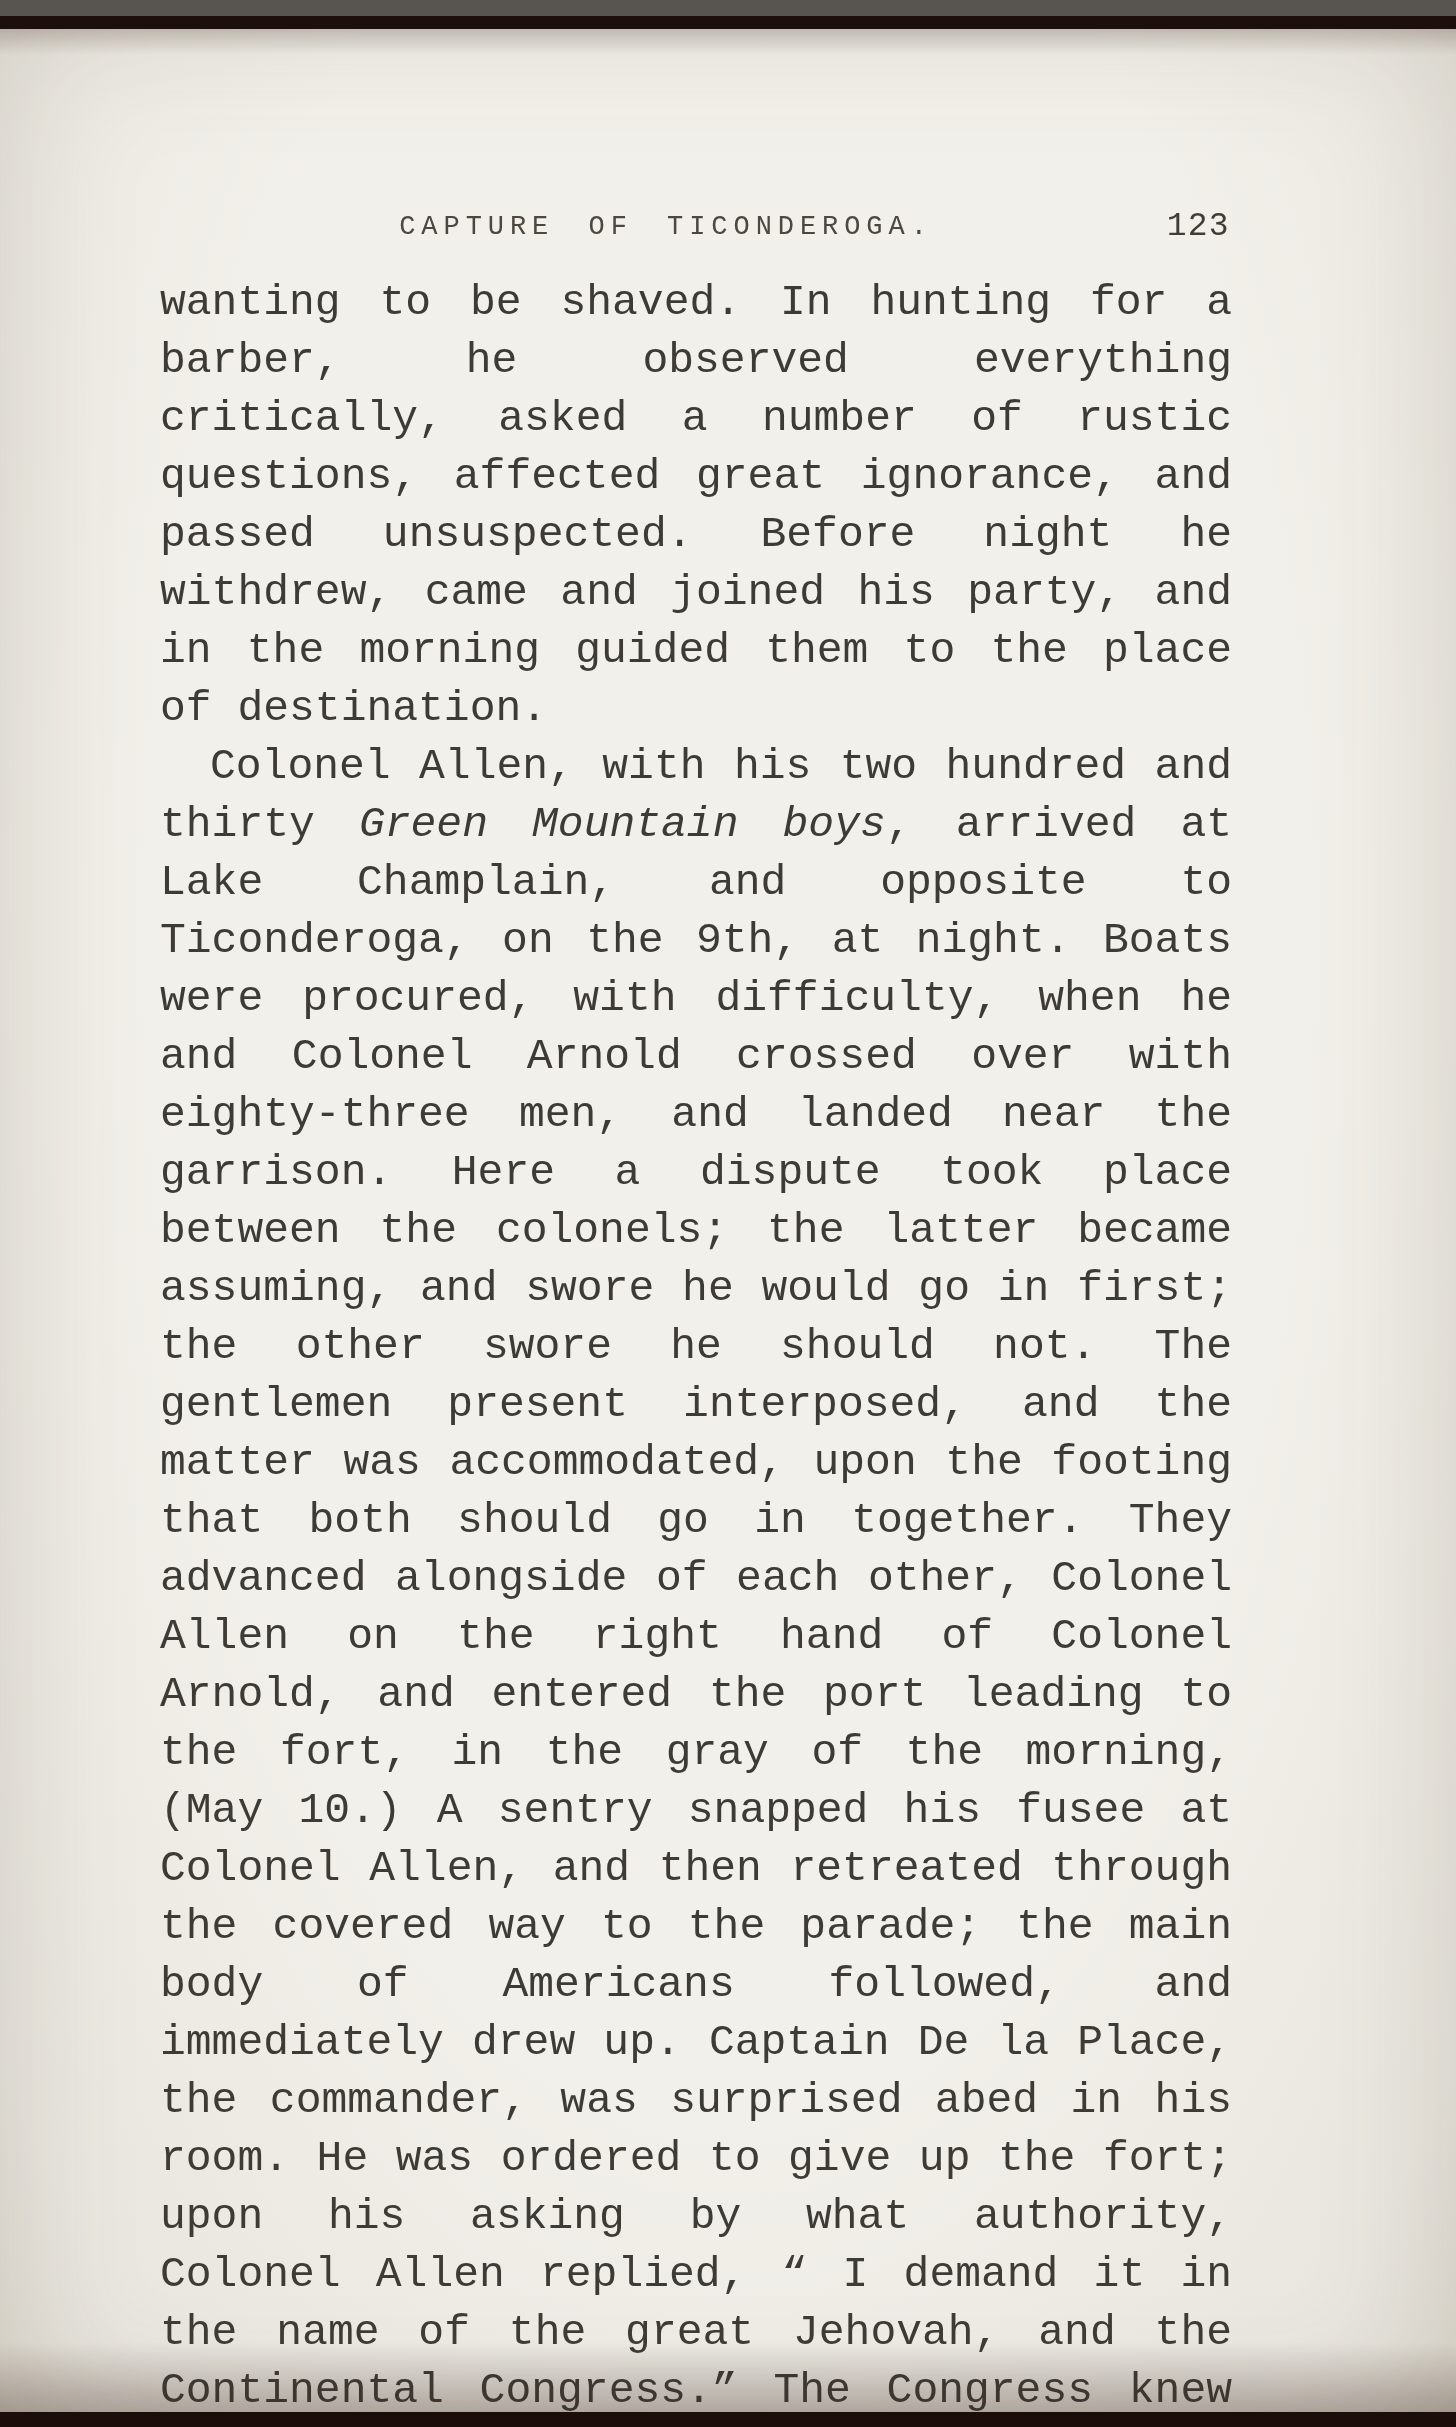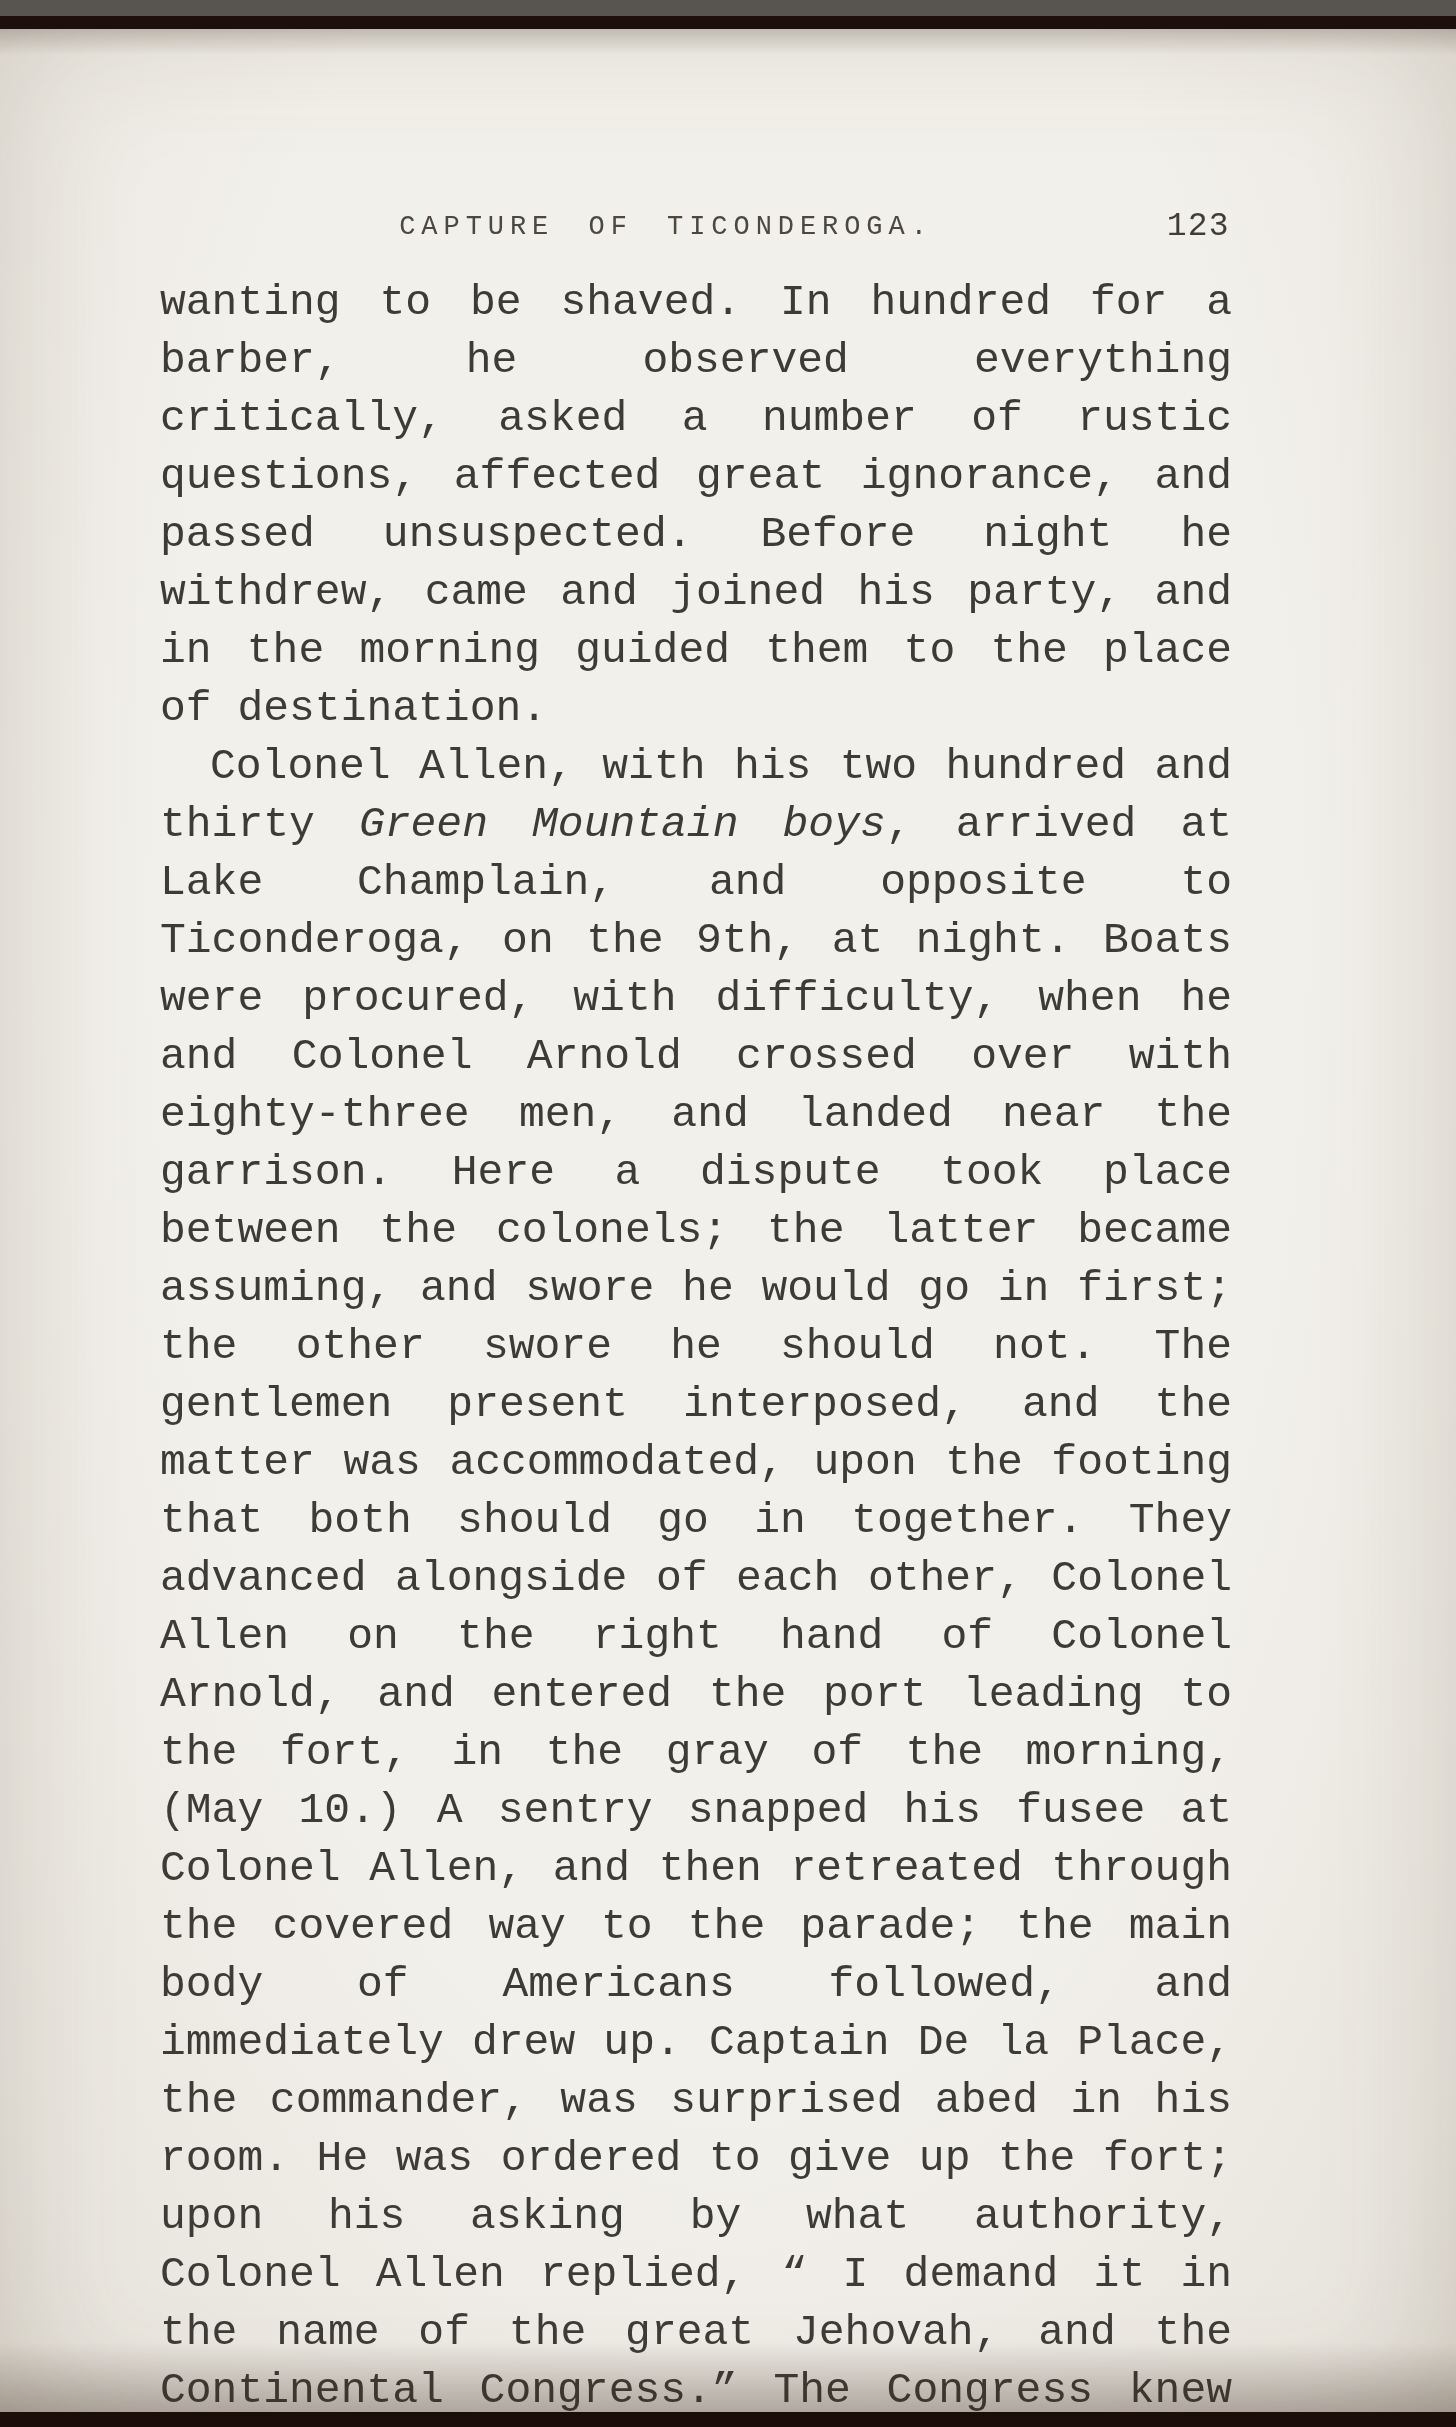--- a/index.html
+++ b/index.html
@@ -101,21 +101,21 @@
 <div class="page">
   <div class="edge-top"></div>
 
   <div class="text-block">
     <div class="running-head">
       <span class="head-title">CAPTURE OF TICONDEROGA.</span>
       <span class="folio">123</span>
     </div>
 
     <div class="body-text">
-      <p class="para">wanting to be shaved.  In hundred for a barber, he observed everything critically, asked a number of rustic questions, affected great ignorance, and passed unsuspected.  Before night he withdrew, came and joined his party, and in the morning guided them to the place of destination.</p>
+      <p class="para">wanting to be shaved.  In hunting for a barber, he observed everything critically, asked a number of rustic questions, affected great ignorance, and passed unsuspected.  Before night he withdrew, came and joined his party, and in the morning guided them to the place of destination.</p>
       <p class="para indent"><span>Colonel Allen, with his two hundred and thirty </span><em>Green Mountain boys</em><span>, arrived at Lake Champlain, and opposite to Ticonderoga, on the 9th, at night.  Boats were procured, with difficulty, when he and Colonel Arnold crossed over with eighty-three men, and landed near the garrison.  Here a dispute took place between the colonels; the latter became assuming, and swore he would go in first; the other swore he should not.  The gentlemen present interposed, and the matter was accommodated, upon the footing that both should go in together.  They advanced alongside of each other, Colonel Allen on the right hand of Colonel Arnold, and entered the port leading to the fort, in the gray of the morning, (May 10.)  A sentry snapped his fusee at Colonel Allen, and then retreated through the covered way to the parade; the main body of Americans followed, and immediately drew up.  Captain De la Place, the commander, was surprised abed in his room.  He was ordered to give up the fort; upon his asking by what authority, Colonel Allen replied, “ I demand it in the name of the great Jehovah, and the Continental Congress.”  The Congress knew nothing of the matter, and did not commence their existence till some hours after.  When they began their session, they chose the Honourable Peyton Randolph president, and Mr. Charles Thom-</span></p>
     </div>
 
     <div class="signature">9 *</div>
   </div>
 
   <div class="edge-bottom"></div>
 </div>
 
 </body></html>

